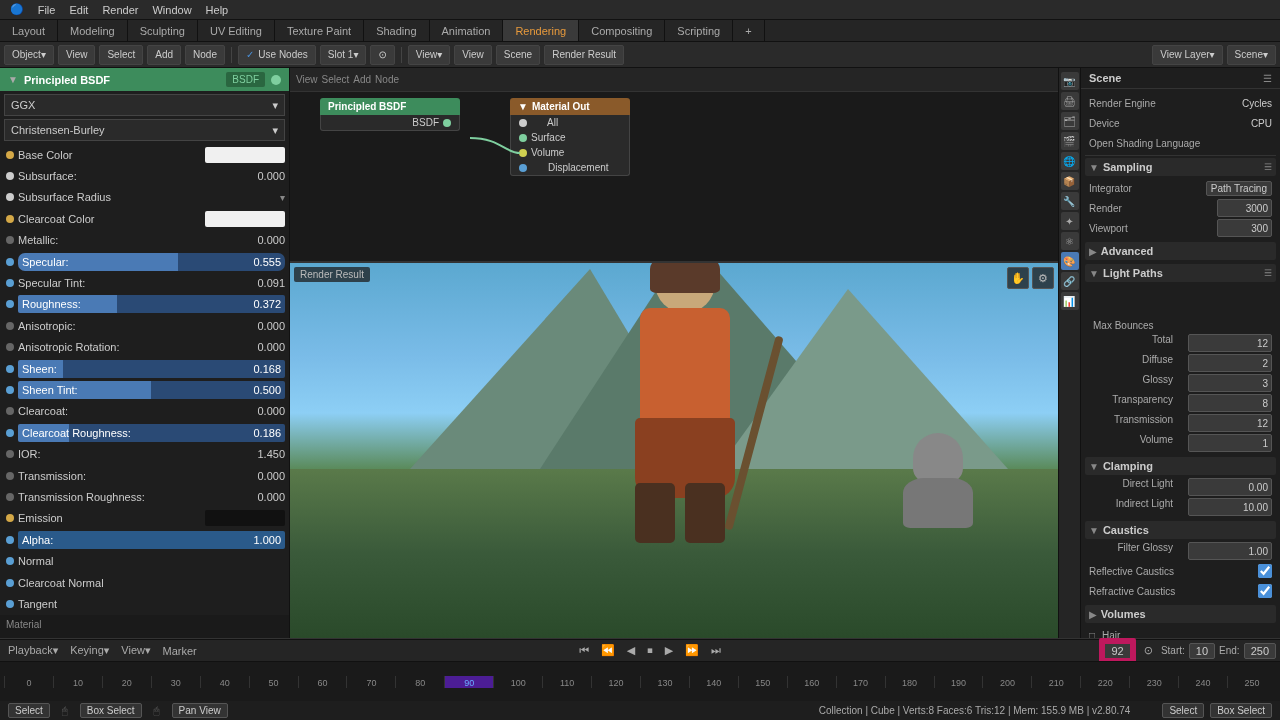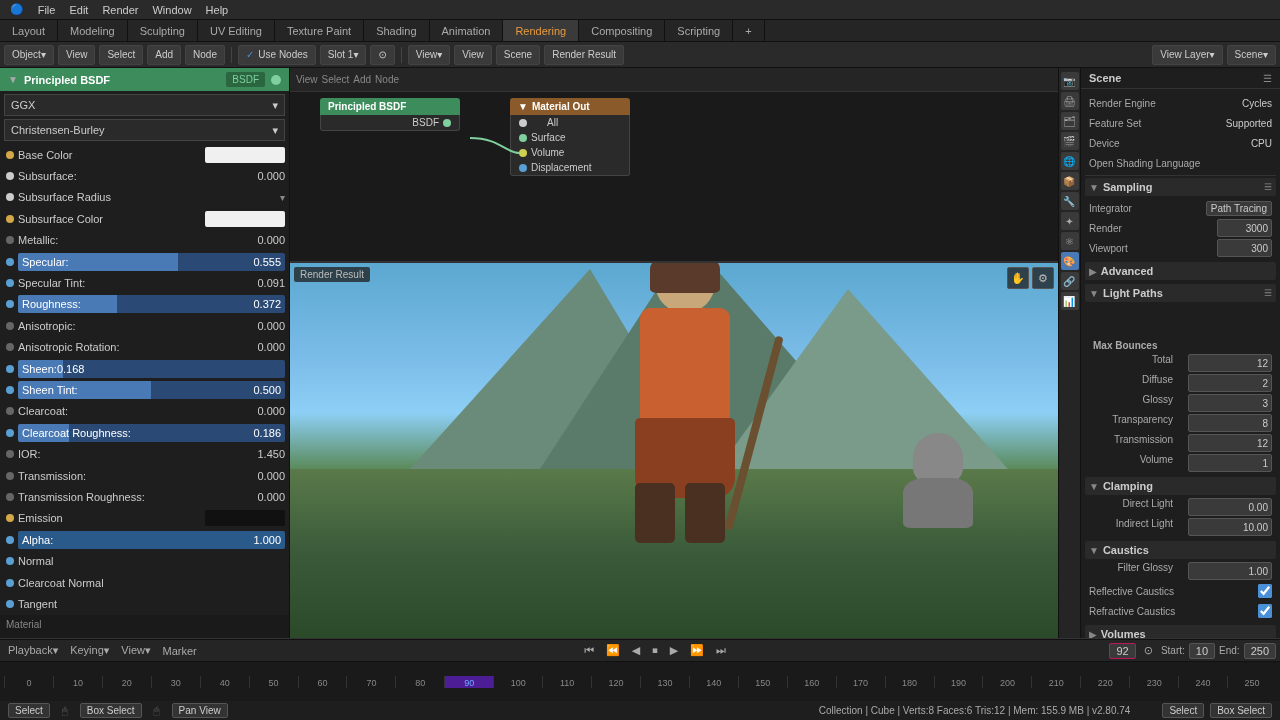--- a/index.html
+++ b/index.html
@@ -609,34 +609,34 @@
     </div>
 
     <div class="prop-row">
       <div class="prop-dot dot-white"></div>
       <div class="prop-label">Subsurface Radius</div>
       <span style="color:#888;font-size:10px;">▾</span>
     </div>
 
     <div class="prop-row">
       <div class="prop-dot dot-yellow"></div>
-      <div class="prop-label">Subsurface Color</div>
+      <div class="prop-label">Clearcoat Color</div>
       <div class="prop-color-swatch"></div>
     </div>
 
     <div class="prop-row">
       <div class="prop-dot dot-gray"></div>
       <div class="prop-label">Metallic:</div>
       <div class="prop-value">0.000</div>
     </div>
 
     <div class="prop-row">
       <div class="prop-dot dot-blue"></div>
       <div class="prop-bar-container">
-        <div class="prop-bar" style="background: linear-gradient(90deg, #4a7ab5 60%, #2a4a75 60%);">
+        <div class="prop-bar" style="background: linear-gradient(90deg, #4a7ab5 60%, #2a4a75 60%); border-radius: 7px;">
           <span>Specular:</span>
           <span style="flex:1;text-align:right;">0.555</span>
         </div>
       </div>
     </div>
 
     <div class="prop-row">
       <div class="prop-dot dot-blue"></div>
       <div class="prop-label">Specular Tint:</div>
       <div class="prop-value">0.091</div>
@@ -662,21 +662,21 @@
       <div class="prop-dot dot-gray"></div>
       <div class="prop-label">Anisotropic Rotation:</div>
       <div class="prop-value">0.000</div>
     </div>
 
     <div class="prop-row">
       <div class="prop-dot dot-blue"></div>
       <div class="prop-bar-container">
         <div class="prop-bar" style="background: linear-gradient(90deg, #4a7ab5 17%, #2a4a75 17%);">
           <span>Sheen:</span>
-          <span style="flex:1;">0.168</span>
+          <span style="flex:1;text-align:right;">0.168</span>
         </div>
       </div>
     </div>
 
     <div class="prop-row">
       <div class="prop-dot dot-blue"></div>
       <div class="prop-bar-container">
         <div class="prop-bar" style="background: linear-gradient(90deg, #4a7ab5 50%, #2a4a75 50%);">
           <span>Sheen Tint:</span>
           <span style="flex:1;text-align:right;">0.500</span>
@@ -784,21 +784,21 @@
             <span>All</span>
           </div>
           <div style="padding:2px 8px;font-size:10px;color:#ccc;display:flex;align-items:center;gap:4px;">
             <span style="width:8px;height:8px;border-radius:50%;background:#7fcf9f;display:inline-block;"></span>
             <span>Surface</span>
           </div>
           <div style="padding:2px 8px;font-size:10px;color:#ccc;display:flex;align-items:center;gap:4px;">
             <span style="width:8px;height:8px;border-radius:50%;background:#cfcf50;display:inline-block;"></span>
             <span>Volume</span>
           </div>
-          <div style="padding:2px 8px;font-size:10px;color:#ccc;display:flex;align-items:center;gap:4px;">
+          <div style="padding:2px 8px;font-size:10px;color:#ccc;display:flex;align-items:center;gap:21px;">
             <span style="width:8px;height:8px;border-radius:50%;background:#5a9fd4;display:inline-block;"></span>
             <span>Displacement</span>
           </div>
         </div>
       </div>
 
       <svg style="position:absolute;top:30px;left:0;width:400px;height:150px;pointer-events:none;">
         <path d="M 180 40 C 210 40, 215 55, 230 55" stroke="#7fcf9f" stroke-width="2" fill="none"></path>
       </svg>
     </div>
@@ -865,24 +865,20 @@
         <span style="color:#888;font-size:10px;cursor:pointer;">☰</span>
       </div>
 
       <div class="right-panel-inner">
 
         <div class="prop-row-right">
           <div class="prop-label-right">Render Engine</div>
           <div class="prop-value-right">Cycles</div>
         </div>
 
-        <div class="prop-row-right">
-          <div class="prop-label-right">Feature Set</div>
-          <div class="prop-value-right">Supported</div>
-        </div>
 
         <div class="prop-row-right">
           <div class="prop-label-right">Device</div>
           <div class="prop-value-right">CPU</div>
         </div>
 
         <div class="prop-row-right">
           <div class="prop-label-right">Open Shading Language</div>
         </div>
 
@@ -920,21 +916,21 @@
           </div>
         </div>
 
         <div class="properties-section">
           <div class="section-header">
             <span class="section-arrow">▼</span>
             <span class="section-title">Light Paths</span>
             <span style="color:#888;font-size:9px;">☰</span>
           </div>
 
-          <div style="padding:2px 8px;font-size:10px;color:#aaa;font-weight:bold;margin-top:36px;">Max Bounces</div>
+          <div style="padding:2px 8px;font-size:10px;color:#aaa;font-weight:normal;margin-top:36px;">Max Bounces</div>
 
           <div class="row-2col">
             <div class="col-label">Total</div>
             <div class="col-val">12</div>
           </div>
           <div class="row-2col">
             <div class="col-label">Diffuse</div>
             <div class="col-val">2</div>
           </div>
           <div class="row-2col">
@@ -1021,21 +1017,21 @@
 
     <div class="tl-btn">⏮</div>
     <div class="tl-btn">⏪</div>
     <div class="tl-btn">◀</div>
     <div class="tl-btn">⏹</div>
     <div class="tl-btn">▶</div>
     <div class="tl-btn">⏩</div>
     <div class="tl-btn">⏭</div>
     <div class="tl-spacer"></div>
 
-    <div style="background:#3a3a3a;border:1px solid #be185d;border-radius:2px;padding:1px 6px;font-size:11px;color:#ccc;">92</div>
+    <div style="background:#3a3a3a;border:6px solid #be185d;border-radius:2px;padding:1px 6px;font-size:11px;color:#ccc;">92</div>
     <div class="tl-btn">⊙</div>
     <span style="color:#aaa;font-size:10px;">Start:</span>
     <div style="background:#3a3a3a;border:1px solid #555;border-radius:2px;padding:1px 6px;font-size:11px;color:#ccc;">10</div>
     <span style="color:#aaa;font-size:10px;">End:</span>
     <div style="background:#3a3a3a;border:1px solid #555;border-radius:2px;padding:1px 6px;font-size:11px;color:#ccc;">250</div>
   </div>
 
   <div class="timeline-ruler">
     <div class="ruler-numbers">
       <div class="ruler-num">0</div>

